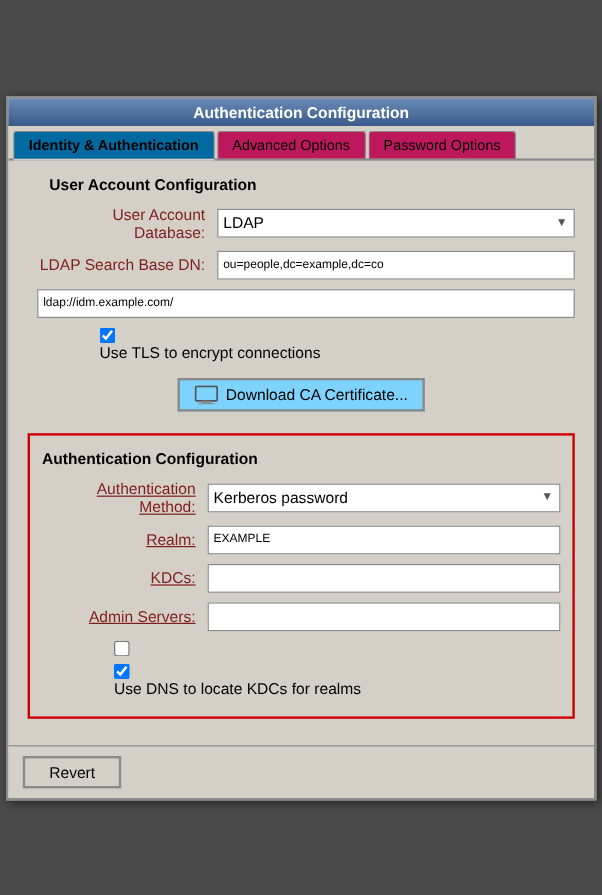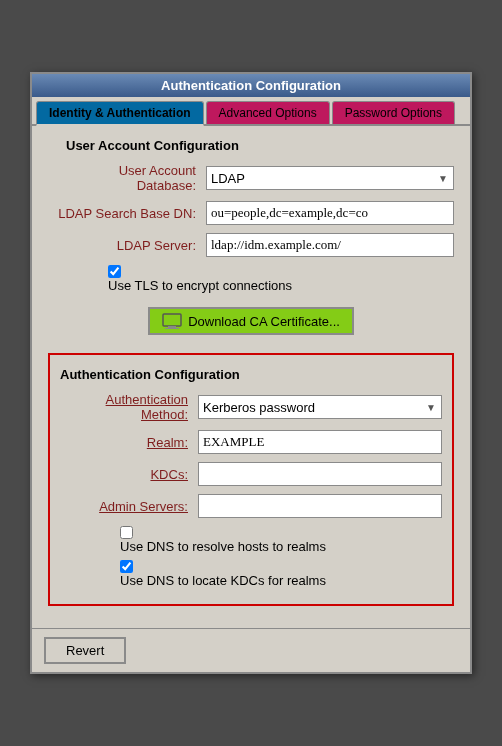--- a/index.html
+++ b/index.html
@@ -7,21 +7,21 @@
       width: 502px;
       height: 746px;
       background: #4a4a4a;
       display: flex;
       align-items: center;
       justify-content: center;
       font-family: sans-serif;
       font-size: 13px;
     }
     .dialog {
-      width: 442px;
+      width: 492px;
       background: #d4d0c8;
       border: 2px solid #8a8a8a;
       box-shadow: 2px 2px 8px rgba(0,0,0,0.5);
     }
     .dialog-titlebar {
       background: linear-gradient(to bottom, #6a8ab5, #3a5a8a);
       color: white;
       text-align: center;
       padding: 4px 8px;
       font-weight: bold;
@@ -77,22 +77,22 @@
     .field-label-narrow {
       width: 130px;
       text-decoration: underline;
     }
     .field-input {
       flex: 1;
       height: 24px;
       background: white;
       border: 1px solid #8a8a8a;
       padding: 2px 4px;
-      font-size: 13px;
-      font-family: Liberation Serif, serif;
+      font-size: 10px;
+      font-family: Liberation Sans, sans-serif;
     }
     .field-select {
       flex: 1;
       height: 24px;
       background: white;
       border: 1px solid #8a8a8a;
       padding: 2px 4px;
       font-size: 13px;
       font-family: Liberation Sans, sans-serif;
       appearance: none;
@@ -123,21 +123,21 @@
     }
     .checkbox-row input[type="checkbox"] {
       margin-right: 6px;
     }
     .btn-download {
       display: flex;
       align-items: center;
       justify-content: center;
       margin: 8px auto;
       padding: 4px 12px;
-      background: #84cc16;
+      background: #7dd3fc;
       border: 2px solid #8a8a8a;
       font-size: 13px;
       cursor: pointer;
       gap: 6px;
     }
     .auth-config-box {
       border: 2px solid #cc0000;
       background: #d4d0c8;
       margin: 10px 0;
       padding: 12px 10px 10px 10px;
@@ -205,21 +205,20 @@
         </select>
       </div>
     </div>
 
     <div class="field-row">
       <div class="field-label">LDAP Search Base DN:</div>
       <input type="text" class="field-input" value="ou=people,dc=example,dc=co" style="">
     </div>
 
     <div class="field-row">
-      <div class="field-label">LDAP Server:</div>
       <input type="text" class="field-input" value="ldap://idm.example.com/" style="">
     </div>
 
     <div class="checkbox-row">
       <input type="checkbox" id="tls" checked="" style="">
       <label for="tls">Use TLS to encrypt connections</label>
     </div>
 
     <div class="center-btn">
       <button class="btn-download">
@@ -254,21 +253,20 @@
         <input type="text" class="field-input" style="">
       </div>
 
       <div class="field-row">
         <div class="field-label field-label-narrow">Admin Servers:</div>
         <input type="text" class="field-input" style="">
       </div>
 
       <div class="checkbox-row">
         <input type="checkbox" id="dns-resolve" style="">
-        <label for="dns-resolve">Use DNS to resolve hosts to realms</label>
       </div>
 
       <div class="checkbox-row">
         <input type="checkbox" id="dns-locate" checked="" style="">
         <label for="dns-locate">Use DNS to locate KDCs for realms</label>
       </div>
     </div>
 
   </div>
 

